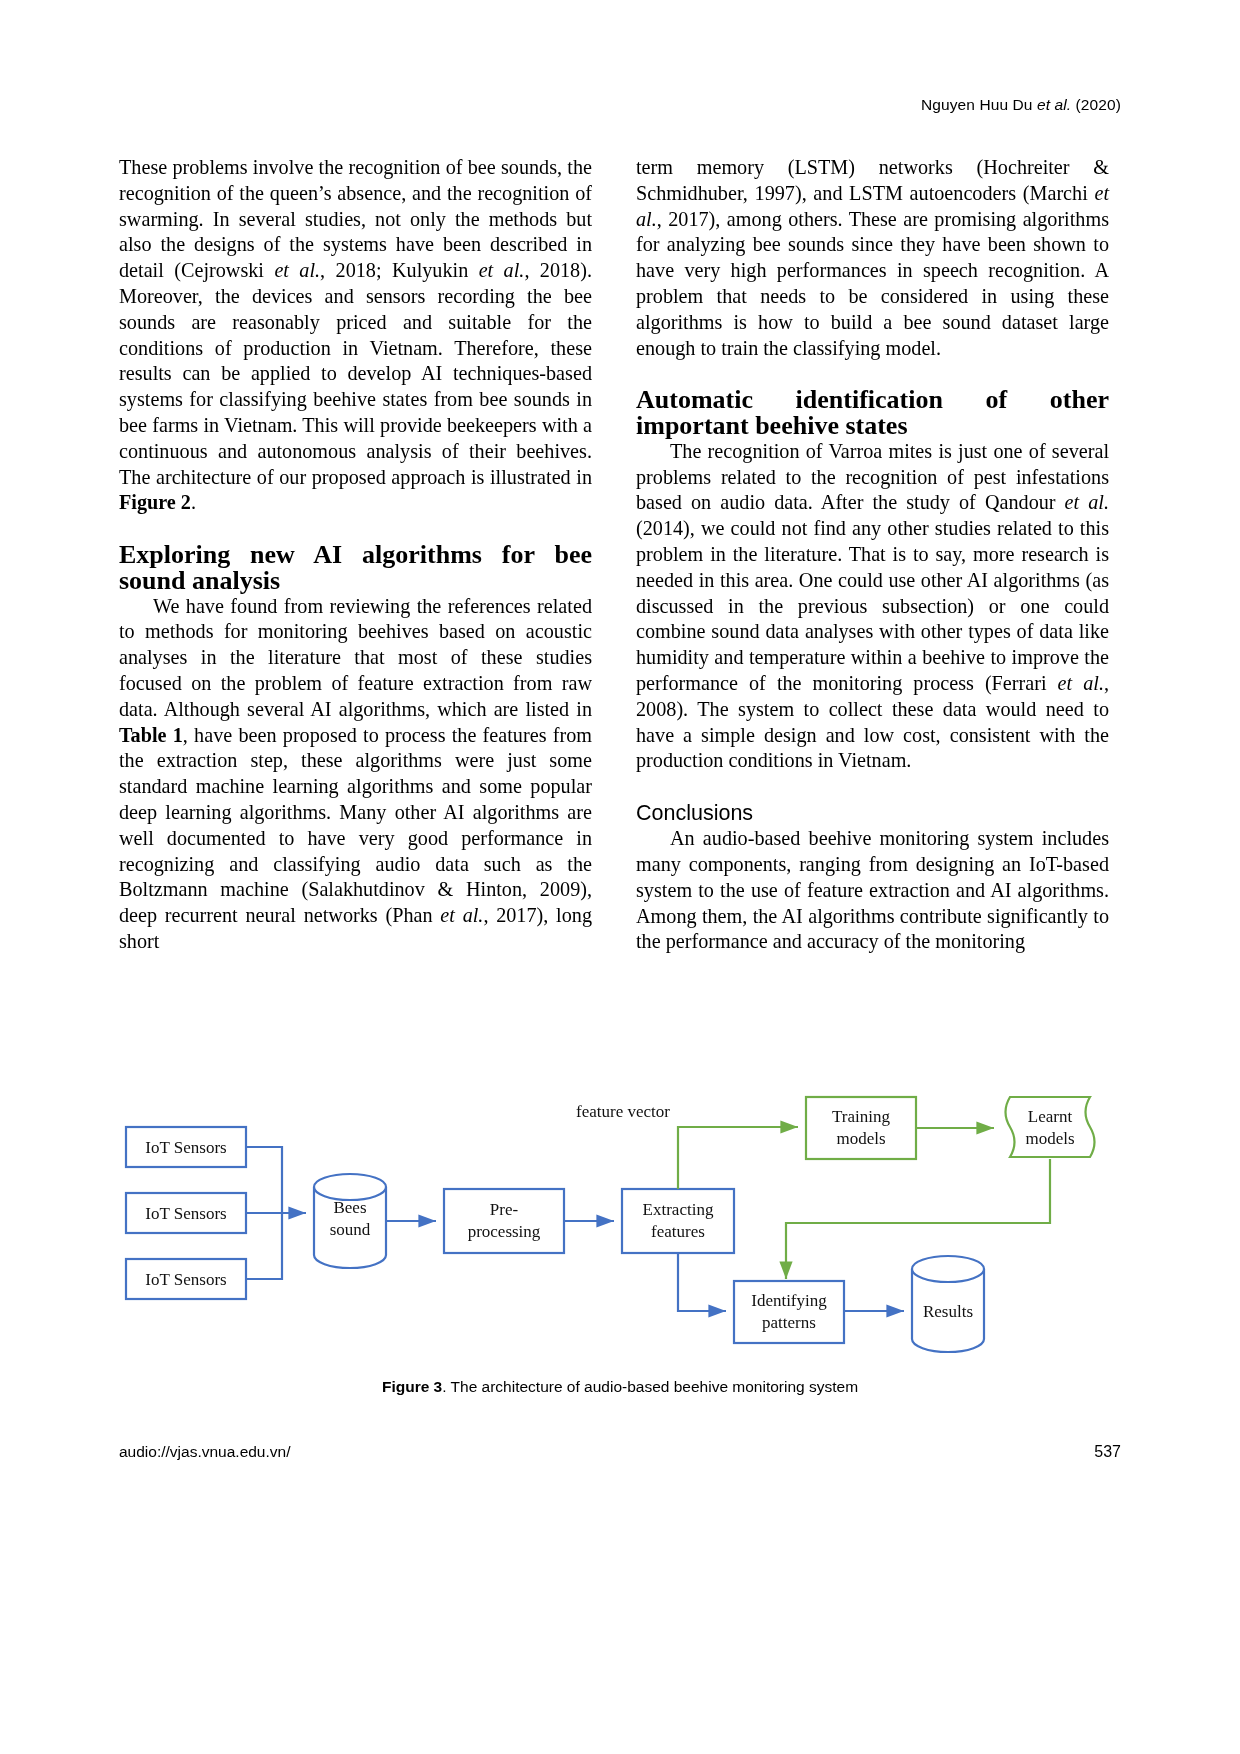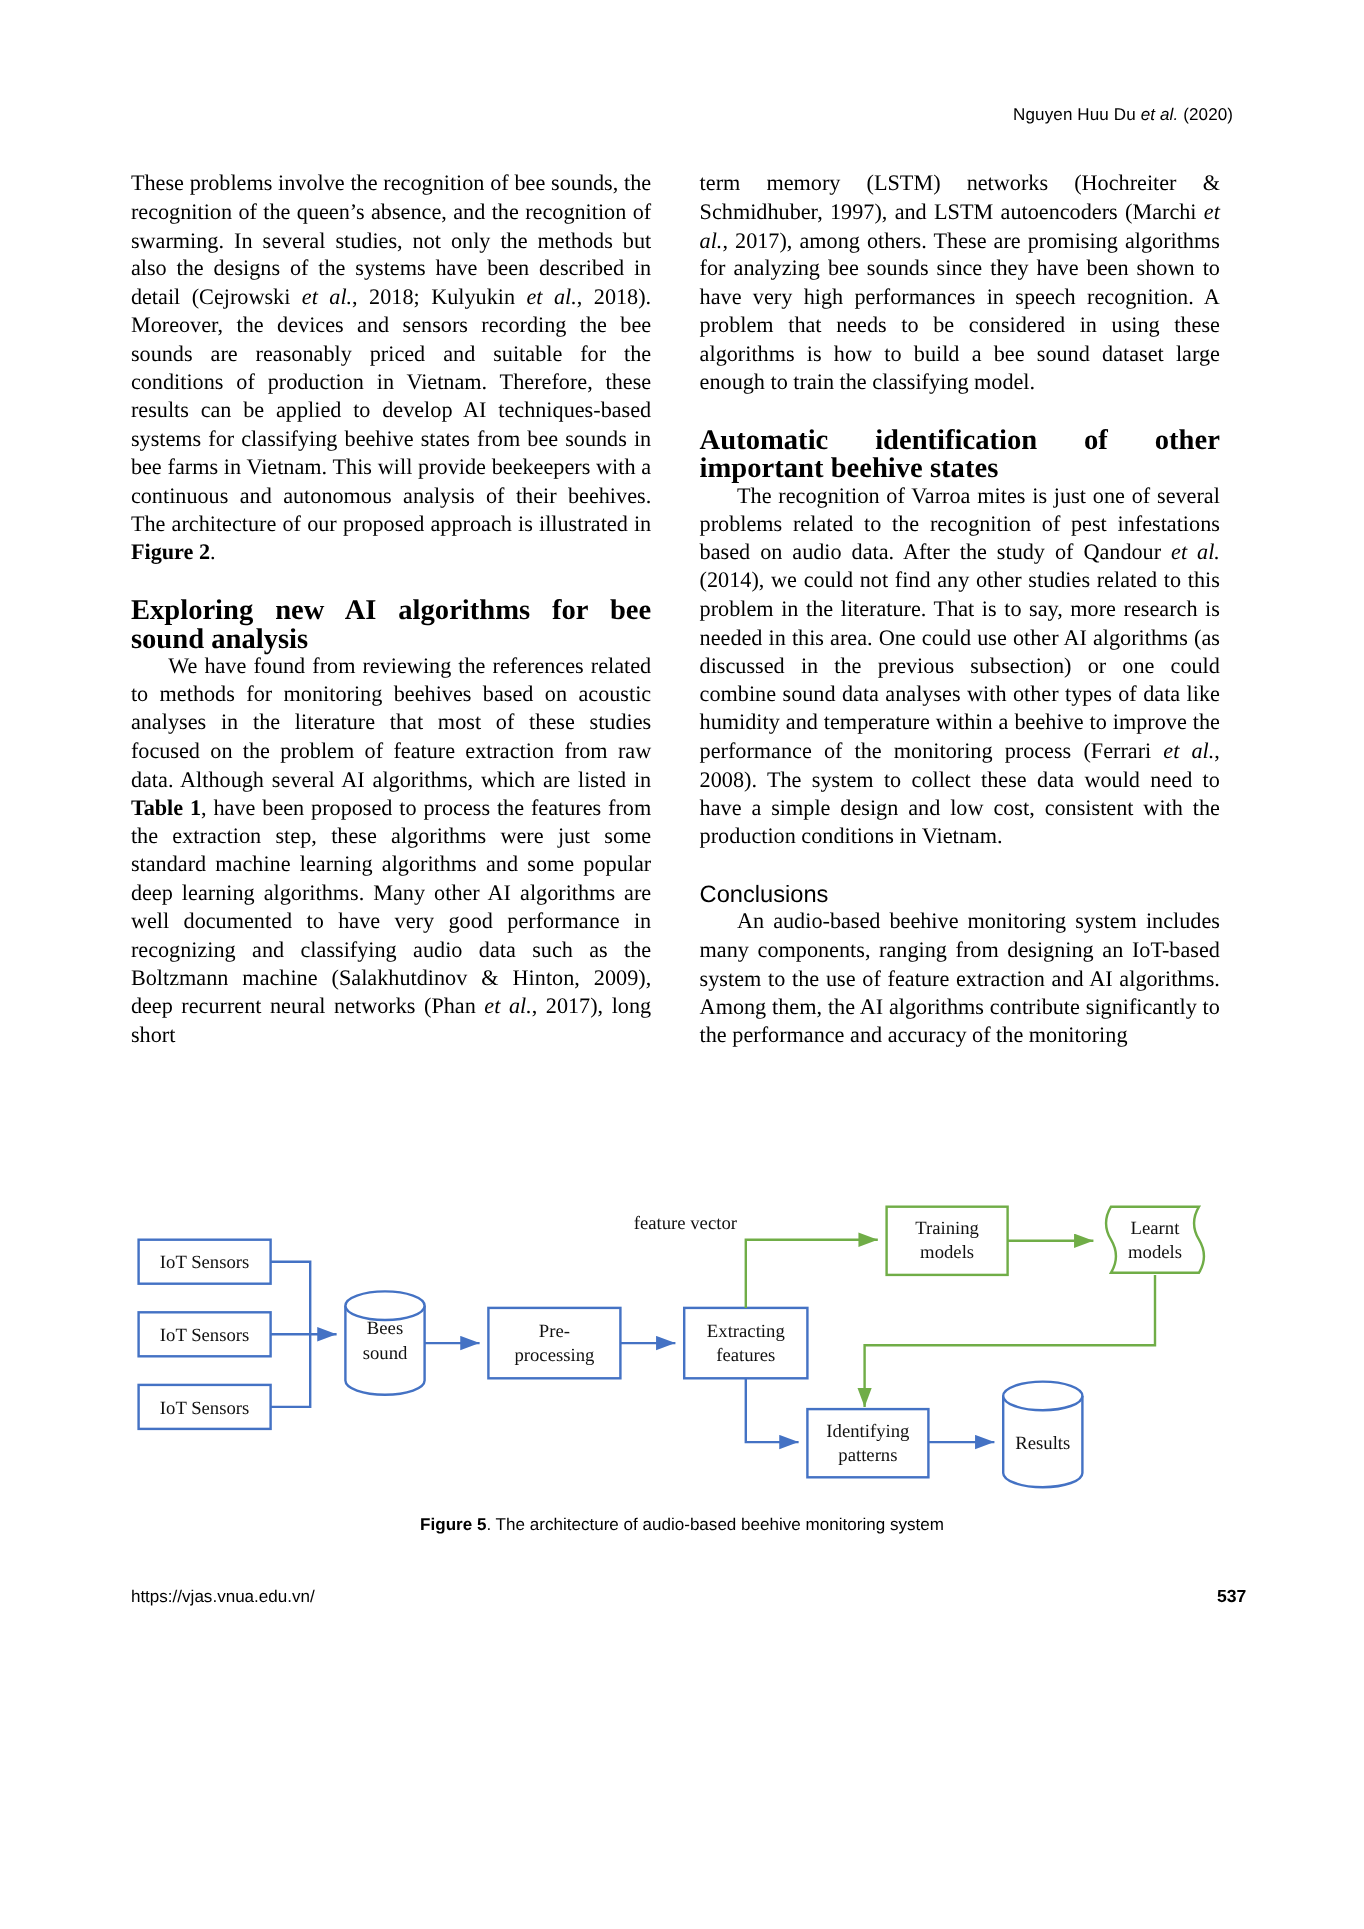--- a/index.html
+++ b/index.html
@@ -85,24 +85,24 @@
 
   
   .footer-url {
     position:absolute;
     left:119px; top:1443px;
     font-family:"Liberation Sans", sans-serif;
     font-size:15.5px;
   }
   .footer-page {
     position:absolute;
-    right:107px; top:1443px;
+    right:119px; top:1443px;
     font-family:"Liberation Sans", sans-serif;
     font-size:16px;
-    font-weight:bold;
+    font-weight:normal;
   }
 
   
   .dgm text {
     font-family:"Liberation Serif", serif;
     fill:#111;
   }
 </style>
 </head>
 <body>
@@ -222,19 +222,19 @@
 
       <g>
         <path d="M802,174 L802,244 a36,13 0 0 0 72,0 L874,174" fill="#fff" stroke="#4472C4" stroke-width="2.2"></path>
         <ellipse cx="838" cy="174" rx="36" ry="13" fill="#fff" stroke="#4472C4" stroke-width="2.2"></ellipse>
         <text x="838" y="222" font-size="17" text-anchor="middle">Results</text>
       </g>
     </svg>
   </div>
 
   <div class="figcaption">
-    <b>Figure 5</b><span>. The architecture of audio-based beehive monitoring system</span>
-  </div>
-
-  <div class="footer-url">https://vjas.vnua.edu.vn/</div>
+    <b>Figure 3</b><span>. The architecture of audio-based beehive monitoring system</span>
+  </div>
+
+  <div class="footer-url">audio://vjas.vnua.edu.vn/</div>
   <div class="footer-page">537</div>
 
 </div>
 
 </body></html>

